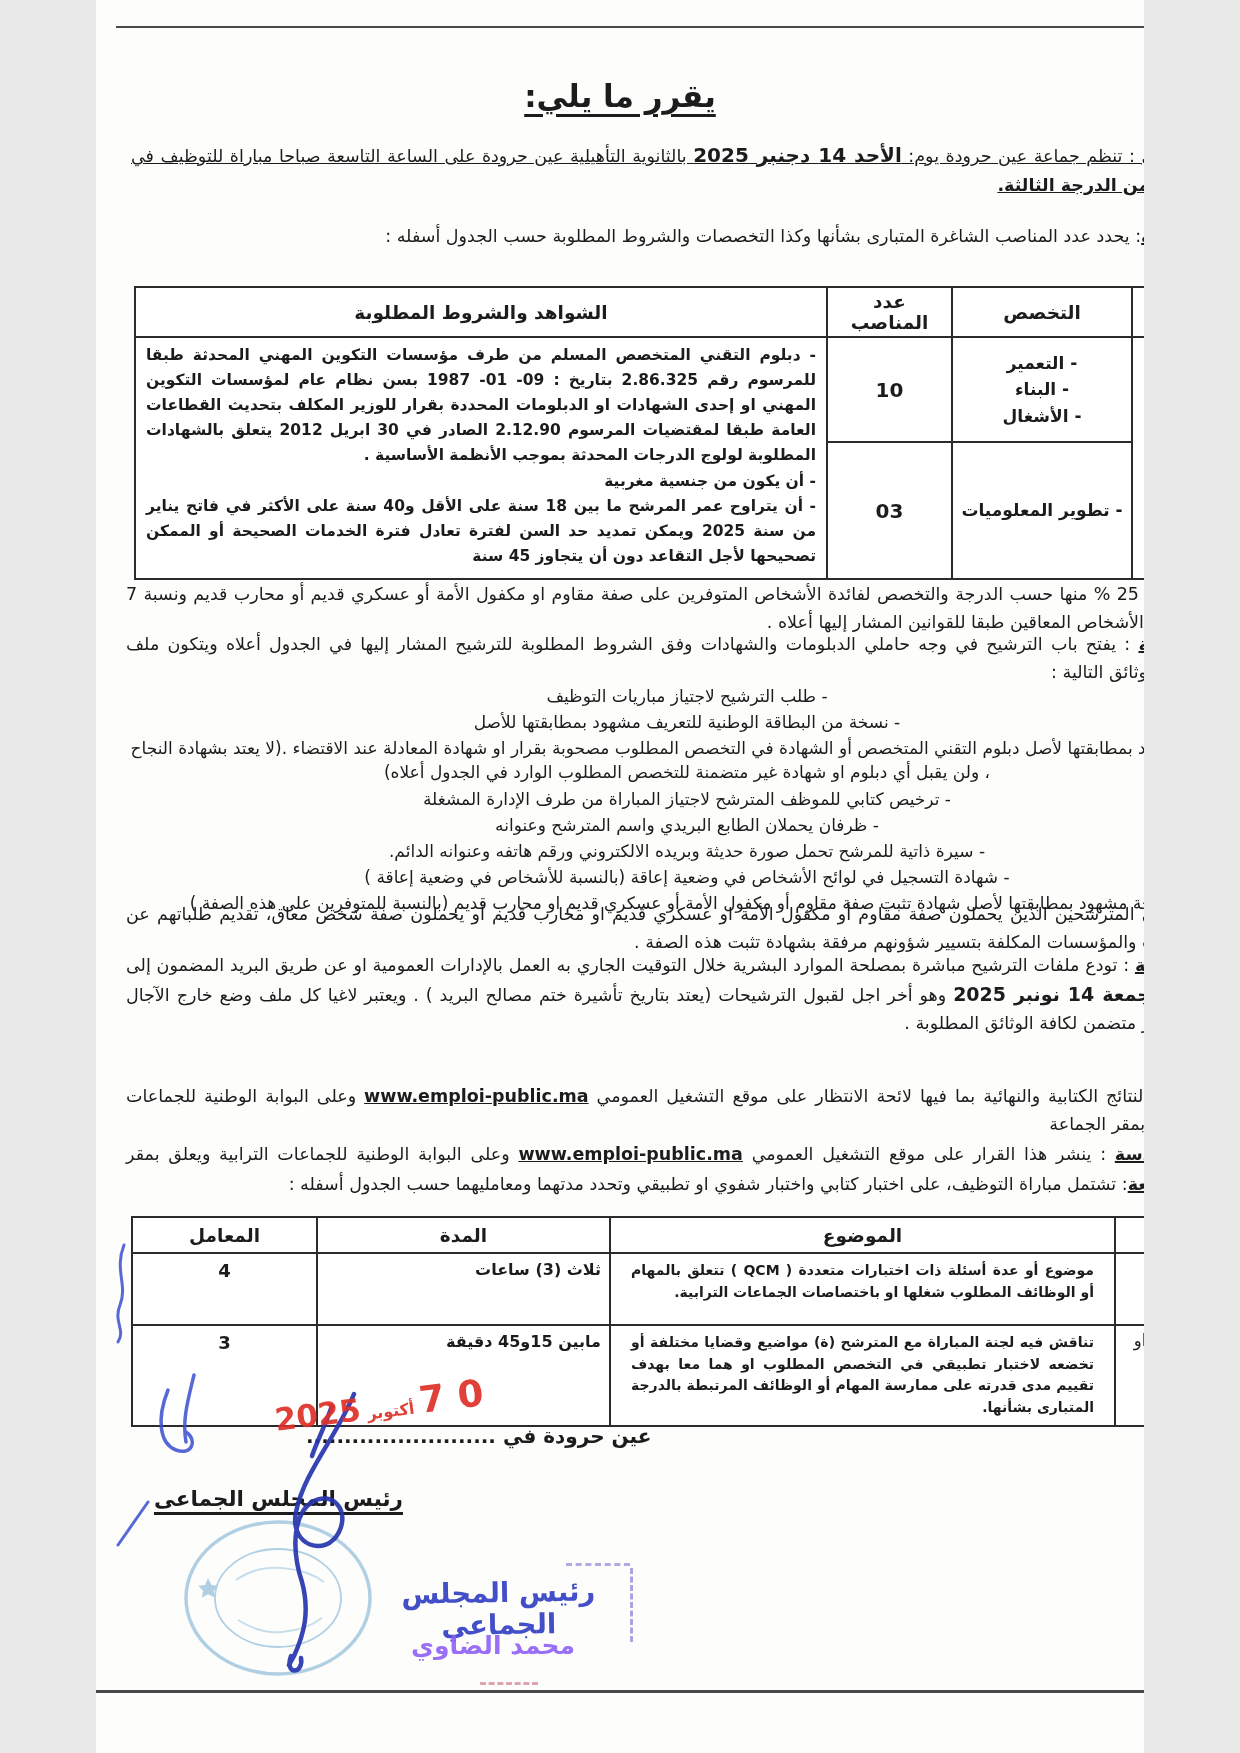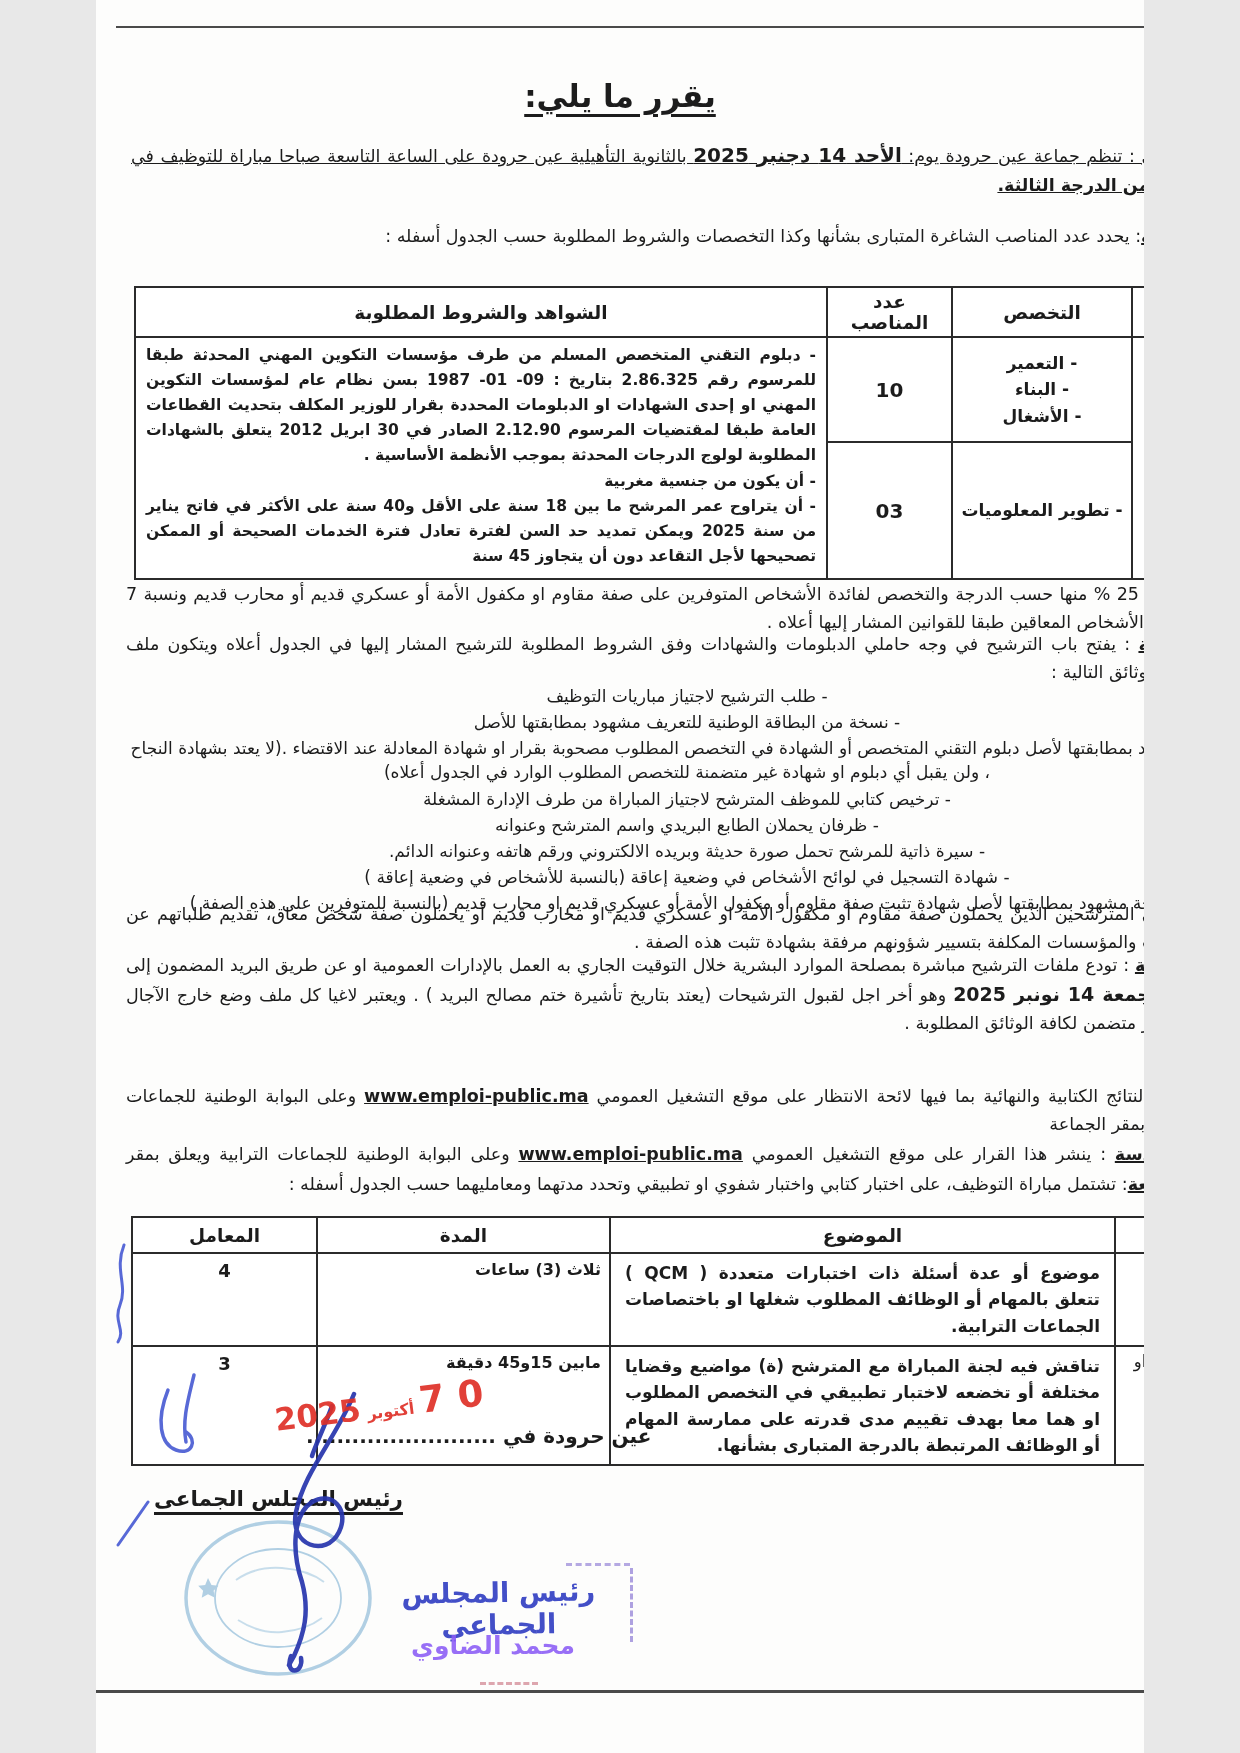--- a/index.html
+++ b/index.html
@@ -37,21 +37,21 @@
   th{font-weight:bold;font-size:18.5px;text-align:center;height:28px;}
   .t1{left:38px;top:286px;width:1094px;}
   .t1 .grade-cell{font-weight:bold;font-size:19px;text-align:center;line-height:1.5;}
   .t1 .spec-cell{font-weight:bold;font-size:17px;text-align:center;line-height:1.55;}
   .t1 .posts-cell{font-weight:bold;font-size:20px;text-align:center;}
   .t1 .cond-cell{vertical-align:top;padding:5px 10px;}
   .t1 .cond{margin:0;font-size:15.5px;font-weight:bold;line-height:1.62;text-align:justify;}
   .t2{left:35px;top:1216px;width:1135px;}
   .t2 td{vertical-align:top;}
   .t2 .exam-cell{font-size:16.5px;text-align:right;line-height:1.45;}
-  .t2 .subj-cell{font-size:17px;font-weight:bold;line-height:1.55;text-align:justify;padding:6px 14px;}
+  .t2 .subj-cell{font-size:14px;font-weight:bold;line-height:1.55;text-align:justify;padding:6px 20px;}
   .t2 .dur-cell{font-size:16px;font-weight:bold;text-align:left;direction:rtl;padding-top:6px;text-align:right;}
   .t2 .coef-cell{font-size:18px;font-weight:bold;text-align:center;padding-top:6px;}
   .border-line{background:#4a4a4a;}
   .stamp-red{
     left:148px;top:1384px;width:270px;
     transform:rotate(-7deg);
     color:#df3028;white-space:nowrap;
     z-index:5;opacity:.92;
     direction:rtl;text-align:center;
   }

